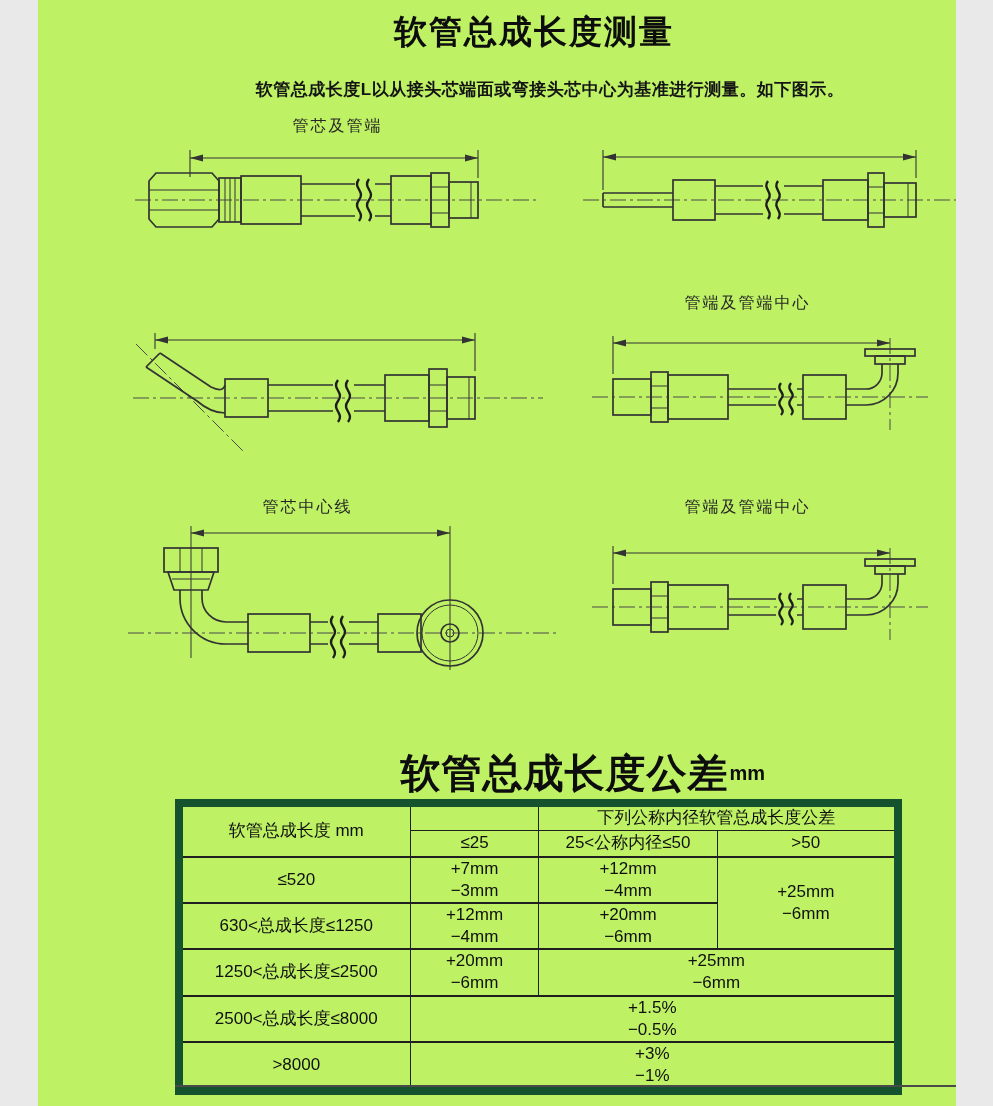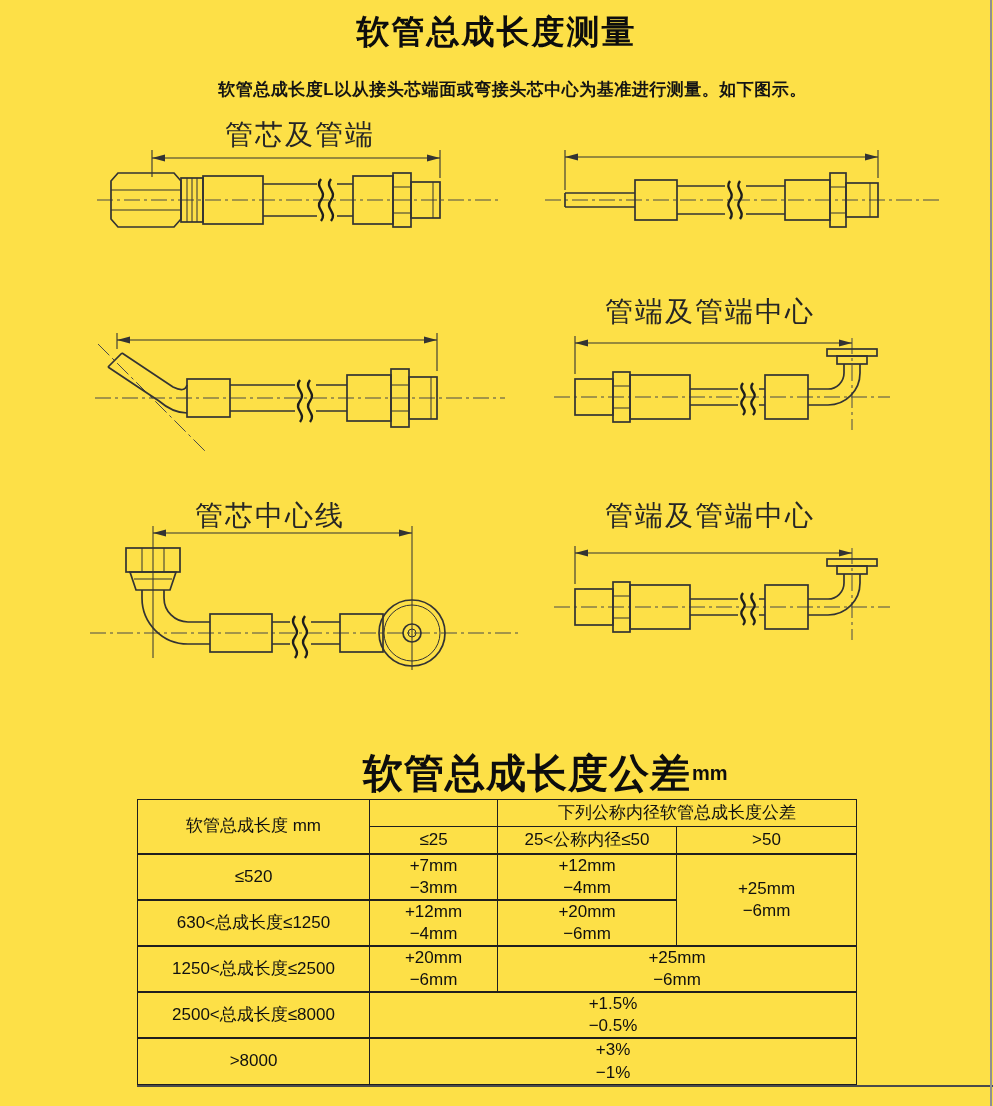--- a/index.html
+++ b/index.html
@@ -1,38 +1,38 @@
 <!DOCTYPE html>
 <html><head>
 <meta charset="utf-8">
 <style>
   html,body{margin:0;padding:0;background:#e9e9e9;}
   .page{
-    position:relative;width:993px;height:1106px;background:#fde047;
+    position:relative;width:918px;height:1106px;background:#bef264;
     font-family:"Liberation Sans",sans-serif;color:#111;overflow:hidden;
     margin:0 auto;
   }
   .abs{position:absolute;}
   .page-title{
     top:10px;left:0;width:993px;text-align:center;
     font-size:33px;font-weight:bold;letter-spacing:2px;color:#0d0d0d;
   }
   .intro{
     top:78px;left:0;width:993px;text-align:center;
     font-size:17px;font-weight:bold;color:#141414;letter-spacing:0.5px;margin-left:16px;
   }
   .fig-label{
     font-family:"Liberation Serif",serif;
-    font-size:28px;color:#262626;text-align:center;letter-spacing:2px;
+    font-size:16px;color:#262626;text-align:center;letter-spacing:2px;
   }
   .tbl-title{font-size:40px;font-weight:bold;color:#0d0d0d;letter-spacing:1px;}
   .tbl-unit{font-size:20px;font-weight:bold;color:#0d0d0d;}
   table.tol{
     border-collapse:collapse;table-layout:fixed;width:719px;
-    border:1px solid #14532d;
+    border:8px solid #14532d;
   }
   table.tol td{
     border:1px solid #1f1f1f;text-align:center;vertical-align:middle;
     font-size:17px;color:#101010;white-space:pre-line;line-height:1.3;
     padding:0 2px;
   }
   table.tol tr.body td{border-top-width:2px;}
   .hr-footer{background:#4a4a4a;}
   .vr-edge{background:#8f8f8f;}
   

